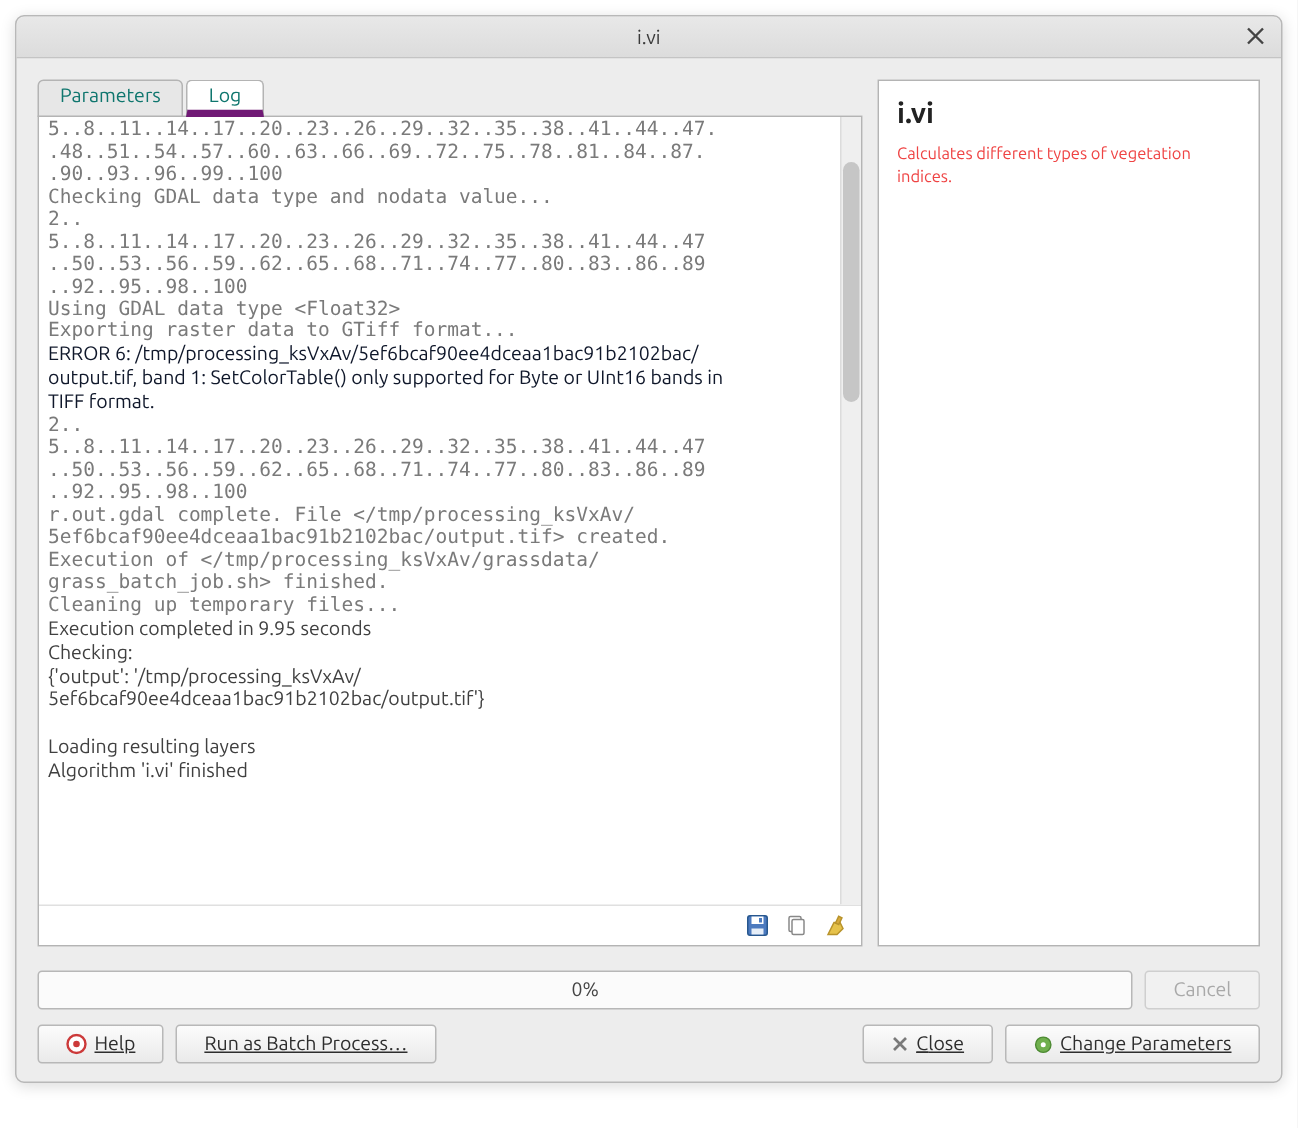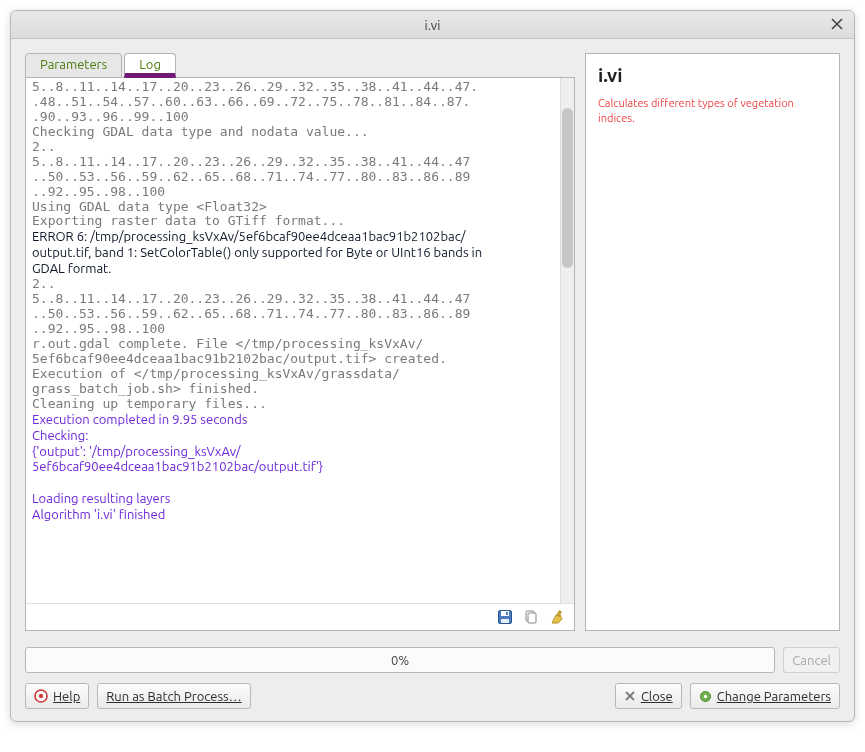--- a/index.html
+++ b/index.html
@@ -75,21 +75,21 @@
     z-index: 1;
   }
   .tab {
     padding: 3px 14px 2px 14px;
     border: 1px solid #b4b4b4;
     background: #e7e7e7;
     border-radius: 4px 4px 0 0;
     margin-right: 2px;
     cursor: pointer;
     position: relative;
-    color: #4d7c0f;
+    color: #0f766e;
   }
   .tab.active {
     background: #fff;
     border-bottom: 5px solid #701a75;
   }
   .logwrap {
     background: #fff;
     border: 1px solid #b4b4b4;
     flex: 1;
     display: flex;
@@ -107,21 +107,21 @@
     padding: 2px 2px 2px 6px;
     font-family: "DejaVu Sans Mono","Menlo","Consolas",monospace;
     font-size: 13px;
     line-height: 1.15;
     white-space: pre-wrap;
     word-break: break-all;
     overflow: hidden;
     color: #7a7a7a;
   }
   .logtext .err { color: #0f172a; font-family: "Segoe UI","Ubuntu",sans-serif; margin-top: 41px; }
-  .logtext .norm { color: #6d28d9; font-family: "Segoe UI","Ubuntu",sans-serif; }
+  .logtext .norm { color: #404040; font-family: "Segoe UI","Ubuntu",sans-serif; }
   .scroll {
     width: 14px;
     background: #efefef;
     border-left: 1px solid #dcdcdc;
     position: relative;
   }
   .scroll .thumb {
     position: absolute;
     left: 1px; right: 1px;
     top: 30px; height: 160px;
@@ -172,21 +172,21 @@
     align-items: center;
     justify-content: center;
     font-size: 13px;
     color: #444;
   }
   .btn {
     height: 26px;
     border: 1px solid #b8b8b8;
     background: linear-gradient(#fcfcfc,#eaeaea);
     border-radius: 3px;
-    padding: 0 8px;
+    padding: 0 18px;
     display: inline-flex;
     align-items: center;
     gap: 5px;
     cursor: pointer;
     color: #2d2d2d;
     font-size: 13px;
   }
   .btn.disabled {
     color: #a9a9a9;
     background: #f1f1f1;
@@ -230,21 +230,21 @@
 <span>.90..93..96..99..100</span>
 <span>Checking GDAL data type and nodata value...</span>
 <span>2..</span>
 <span>5..8..11..14..17..20..23..26..29..32..35..38..41..44..47</span>
 <span>..50..53..56..59..62..65..68..71..74..77..80..83..86..89</span>
 <span>..92..95..98..100</span>
 <span>Using GDAL data type &lt;Float32&gt;</span>
 <span>Exporting raster data to GTiff format...</span>
 <span class="err">ERROR 6: /tmp/processing_ksVxAv/5ef6bcaf90ee4dceaa1bac91b2102bac/</span>
 <span class="err">output.tif, band 1: SetColorTable() only supported for Byte or UInt16 bands in </span>
-<span class="err">GDAL format.</span>
+<span class="err">TIFF format.</span>
 <span>2..</span>
 <span>5..8..11..14..17..20..23..26..29..32..35..38..41..44..47</span>
 <span>..50..53..56..59..62..65..68..71..74..77..80..83..86..89</span>
 <span>..92..95..98..100</span>
 <span>r.out.gdal complete. File &lt;/tmp/processing_ksVxAv/</span>
 <span>5ef6bcaf90ee4dceaa1bac91b2102bac/output.tif&gt; created.</span>
 <span>Execution of &lt;/tmp/processing_ksVxAv/grassdata/</span>
 <span>grass_batch_job.sh&gt; finished.</span>
 <span>Cleaning up temporary files...</span>
 <span class="norm">Execution completed in 9.95 seconds</span>

